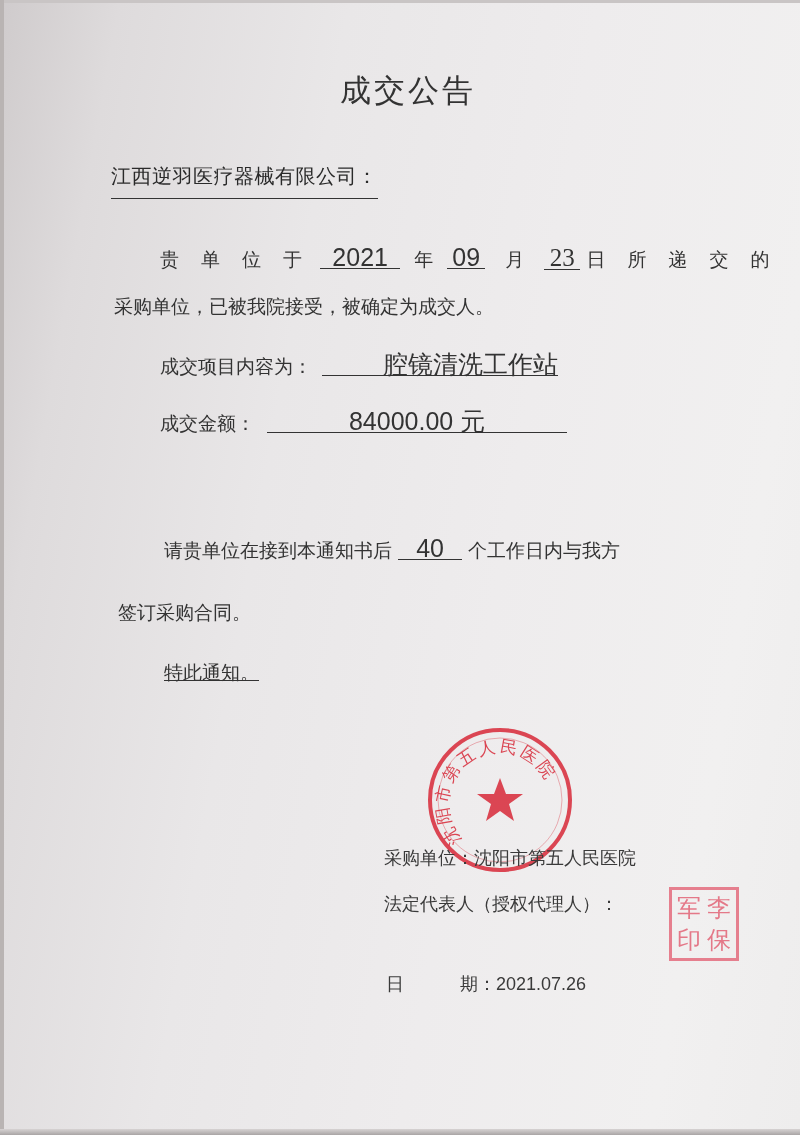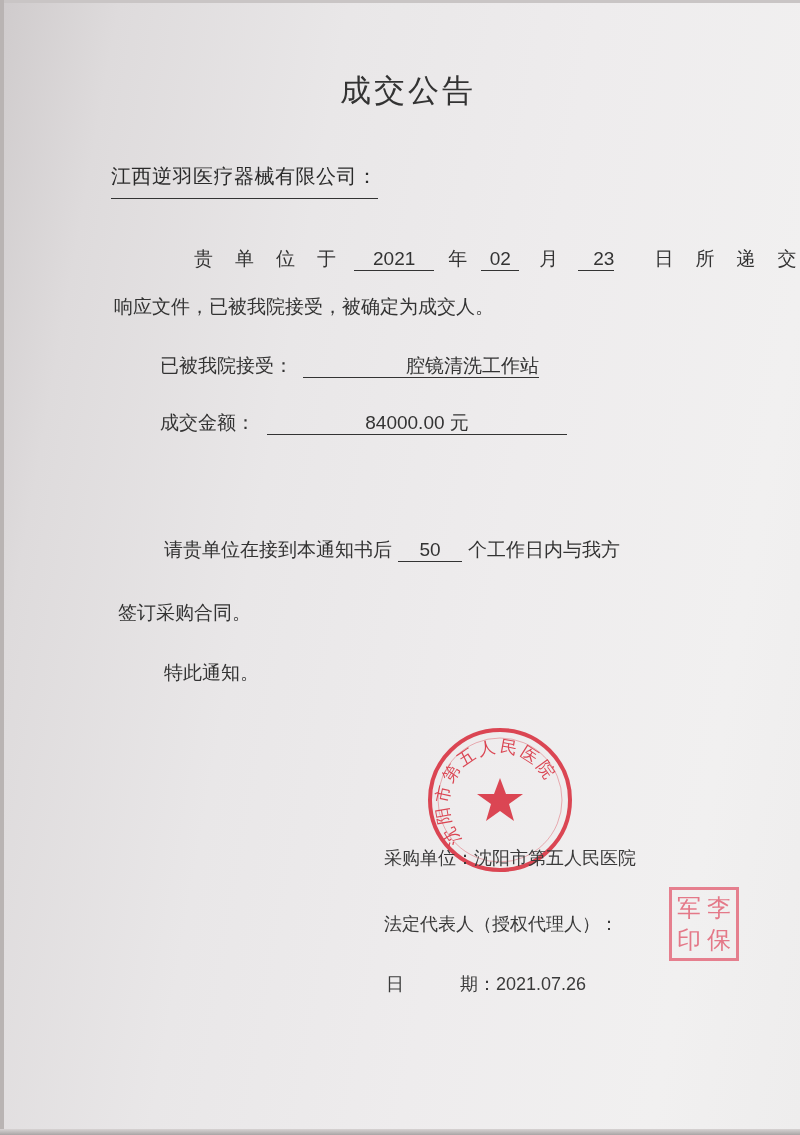--- a/index.html
+++ b/index.html
@@ -10,22 +10,22 @@
     color: #2a2a2a;
     position: relative;
   }
   .page-edge-left { position: absolute; left: 0; top: 0; width: 4px; height: 1135px; background: #b9b4b3; }
   .page-edge-top { position: absolute; left: 0; top: 0; width: 800px; height: 3px; background: #c9c5c5; }
   .page-edge-bottom { position: absolute; left: 0; bottom: 0; width: 800px; height: 6px; background: linear-gradient(#d7d3d3, #a9a5a5); }
   .abs { position: absolute; white-space: nowrap; }
   .title { left: 8px; width: 800px; top: 70px; text-align: center; font-size: 31px; letter-spacing: 3px; color: #333; }
   .addressee { left: 111px; top: 163px; font-size: 20px; border-bottom: 1.5px solid #333; padding-bottom: 8px; letter-spacing: 0.5px; }
   .txt { font-size: 19px; color: #333; }
-  .spaced { letter-spacing: 8px; margin-left: 34px; }
-  .fill { display: inline-block; border-bottom: 1.5px solid #333; text-align: center; font-family: "Liberation Sans", sans-serif; font-size: 19px; line-height: 22px; }
+  .spaced { letter-spacing: 8px; }
+  .fill { display: inline-block; border-bottom: 1.5px solid #333; text-align: center; font-family: "Liberation Sans", sans-serif; font-size: 25px; line-height: 22px; }
   .stamp-round {
     position: absolute; left: 428px; top: 728px; width: 144px; height: 144px; border-radius: 50%;
     border: 4px solid rgba(215, 40, 55, 0.85); box-sizing: border-box;
   }
   .stamp-round svg { position: absolute; left: 0; top: 0; }
   .stamp-square {
     position: absolute; left: 669px; top: 887px; width: 70px; height: 74px;
     border: 3px solid rgba(225, 90, 110, 0.75); box-sizing: border-box;
     display: grid; grid-template-columns: 1fr 1fr; grid-template-rows: 1fr 1fr;
     color: rgba(225, 90, 110, 0.8); font-size: 24px; text-align: center; line-height: 32px;
@@ -41,63 +41,63 @@
 <div class="page-edge-bottom"></div>
 
 <div class="abs title">成交公告</div>
 
 <div class="abs addressee">江西逆羽医疗器械有限公司：</div>
 
 <div class="abs txt" style="left:160px; top:246px;">
   <span class="spaced">贵 单 位 于</span>
   <span class="fill" style="width:80px; margin-left:4px;">2021</span>
   <span style="margin:0 8px;">年</span>
-  <span class="fill" style="width:38px;">02</span>
+  <span class="fill" style="width:38px;">09</span>
   <span style="margin:0 14px;">月</span>
-  <span class="fill" style="width:36px; text-align:right;">23</span>
+  <span class="fill" style="width:36px; text-align:center;font-family:Liberation Serif, serif;">23</span>
   <span class="spaced">日 所 递 交 的</span>
 </div>
-<div class="abs txt" style="left:114px; top:294px;">响应文件，已被我院接受，被确定为成交人。</div>
+<div class="abs txt" style="left:114px; top:294px;">采购单位，已被我院接受，被确定为成交人。</div>
 
 <div class="abs txt" style="left:160px; top:353px;">
-  <span>已被我院接受：</span>
+  <span>成交项目内容为：</span>
   <span class="fill" style="width:236px; text-align:right; padding-left:30px; box-sizing:border-box; margin-left:4px;">腔镜清洗工作站</span>
 </div>
 
 <div class="abs txt" style="left:160px; top:410px;">
   <span>成交金额：</span>
   <span class="fill" style="width:300px; margin-left:6px;">84000.00 元</span>
 </div>
 
 <div class="abs txt" style="left:164px; top:537px;">
   <span>请贵单位在接到本通知书后</span>
-  <span class="fill" style="width:64px;">50</span>
+  <span class="fill" style="width:64px;">40</span>
   <span>个工作日内与我方</span>
 </div>
 <div class="abs txt" style="left:118px; top:600px;">签订采购合同。</div>
 
-<div class="abs txt" style="left:164px; top:660px;">特此通知。</div>
+<div class="abs txt" style="left:164px; top:660px;text-decoration:underline;">特此通知。</div>
 
 <div class="stamp-round">
   <svg width="136" height="136" viewBox="0 0 136 136">
     <circle cx="68" cy="68" r="62" fill="none" stroke="rgba(215,40,55,0.35)" stroke-width="1"></circle>
     <polygon points="68,46 74,62 91,62 77,72 82,89 68,79 54,89 59,72 45,62 62,62" fill="rgba(215,40,55,0.85)"></polygon>
     <defs>
       <path id="sealArc" d="M 30,108 A 52,52 0 1,1 112,100"></path>
     </defs>
     <text font-size="17" fill="rgba(215,40,55,0.85)" font-family="DejaVu Sans, sans-serif" letter-spacing="3">
       <textPath href="#sealArc">沈阳市第五人民医院</textPath>
     </text>
   </svg>
 </div>
 
 <div class="abs sign" style="left:384px; top:846px;">
   <span>采购单位：</span><span>沈阳市第五人民医院</span>
 </div>
-<div class="abs sign" style="left:384px; top:912px;">法定代表人（授权代理人）：</div>
+<div class="abs sign" style="left:384px; top:892px;">法定代表人（授权代理人）：</div>
 
 <div class="stamp-square">
   <span>军</span>
   <span>李</span>
   <span>印</span>
   <span>保</span>
 </div>
 
 <div class="abs sign" style="left:386px; top:972px;">
   <span style="margin-right:56px;">日</span><span>期：</span><span style="font-family:'Liberation Sans', sans-serif;">2021.07.26</span>

